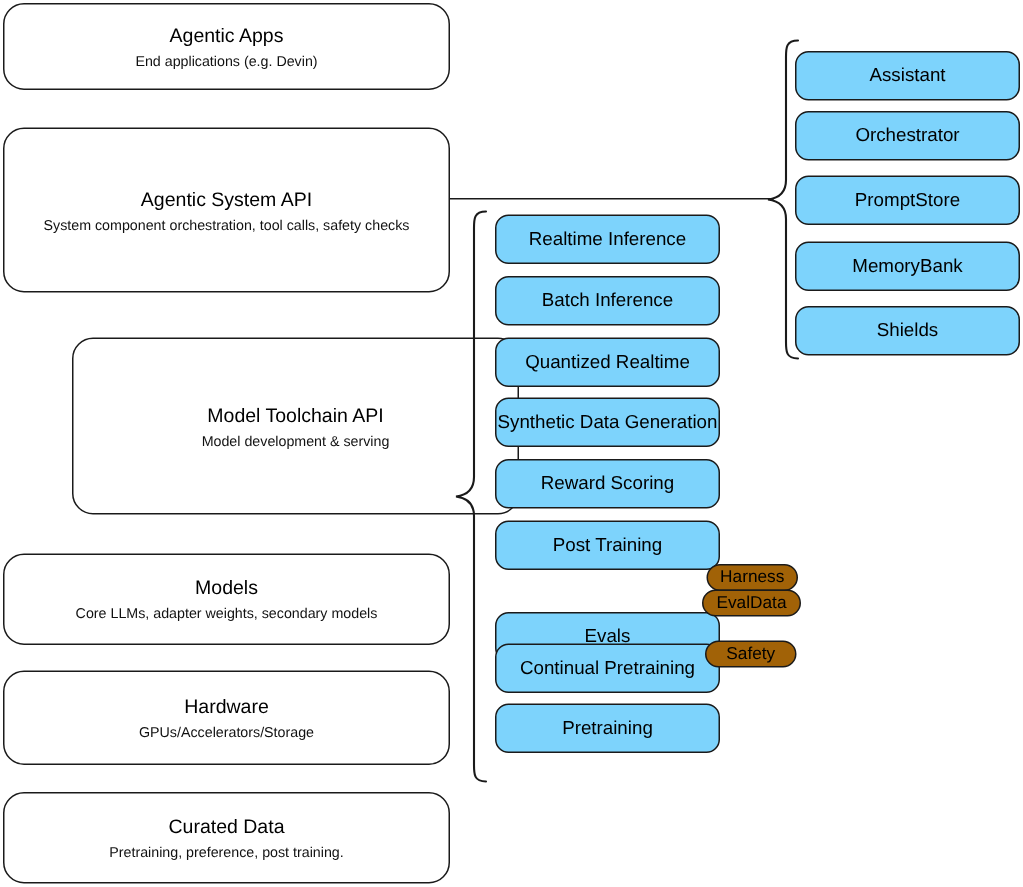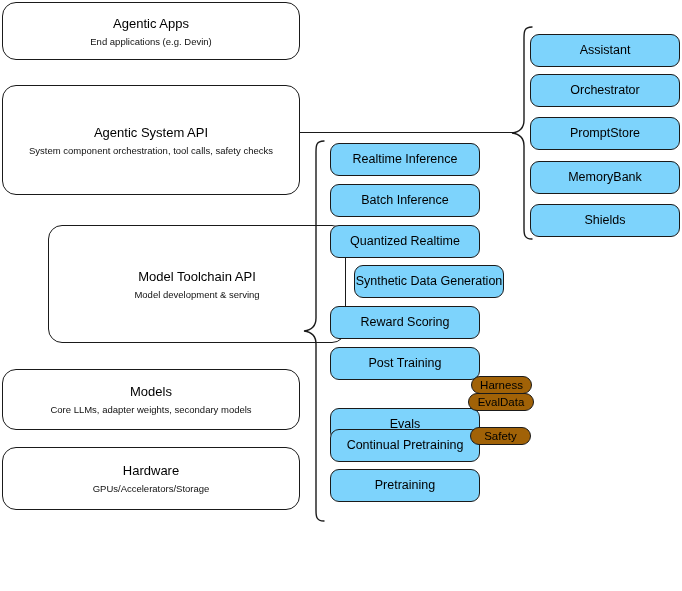--- a/index.html
+++ b/index.html
@@ -106,20 +106,24 @@
   <div class="box layer" style="left:2px;top:369px;width:298px;height:61px;">
     <div class="title">Models</div>
     <div class="sub">Core LLMs, adapter weights, secondary models</div>
   </div>
 
   <div class="box layer" style="left:2px;top:447px;width:298px;height:63px;">
     <div class="title">Hardware</div>
     <div class="sub">GPUs/Accelerators/Storage</div>
   </div>
 
+  <div class="box layer" style="left:2px;top:528px;width:298px;height:61px;">
+    <div class="title">Curated Data</div>
+    <div class="sub">Pretraining, preference, post training.</div>
+  </div>
 
   <div class="connector" style="left:300px;top:132px;width:216px;"></div>
 
   <div class="brace" style="left:303px;top:140px;width:22px;height:382px;">
     <svg width="22" height="382" viewBox="0 0 22 382" fill="none">
       <path d="M21 1 C13 1 13 6 13 12 L13 178 C13 186 9 190 1 191 C9 192 13 196 13 204 L13 370 C13 376 13 381 21 381" stroke="#1a1a1a" stroke-width="1.4" fill="none" stroke-linecap="round"></path>
     </svg>
   </div>
 
   <div class="brace" style="left:511px;top:26px;width:22px;height:214px;">
@@ -130,21 +134,21 @@
 
   <div class="cap" style="left:330px;top:143px;width:150px;height:33px;">
     <span>Realtime Inference</span>
   </div>
   <div class="cap" style="left:330px;top:184px;width:150px;height:33px;">
     <span>Batch Inference</span>
   </div>
   <div class="cap" style="left:330px;top:225px;width:150px;height:33px;">
     <span>Quantized Realtime</span>
   </div>
-  <div class="cap" style="left:330px;top:265px;width:150px;height:33px;margin-left:24px;">
+  <div class="cap" style="left:330px;top:265px;width:150px;height:33px;">
     <span>Synthetic Data Generation</span>
   </div>
   <div class="cap" style="left:330px;top:306px;width:150px;height:33px;">
     <span>Reward Scoring</span>
   </div>
   <div class="cap" style="left:330px;top:347px;width:150px;height:33px;">
     <span>Post Training</span>
   </div>
   <div class="cap" style="left:330px;top:408px;width:150px;height:33px;">
     <span>Evals</span>

